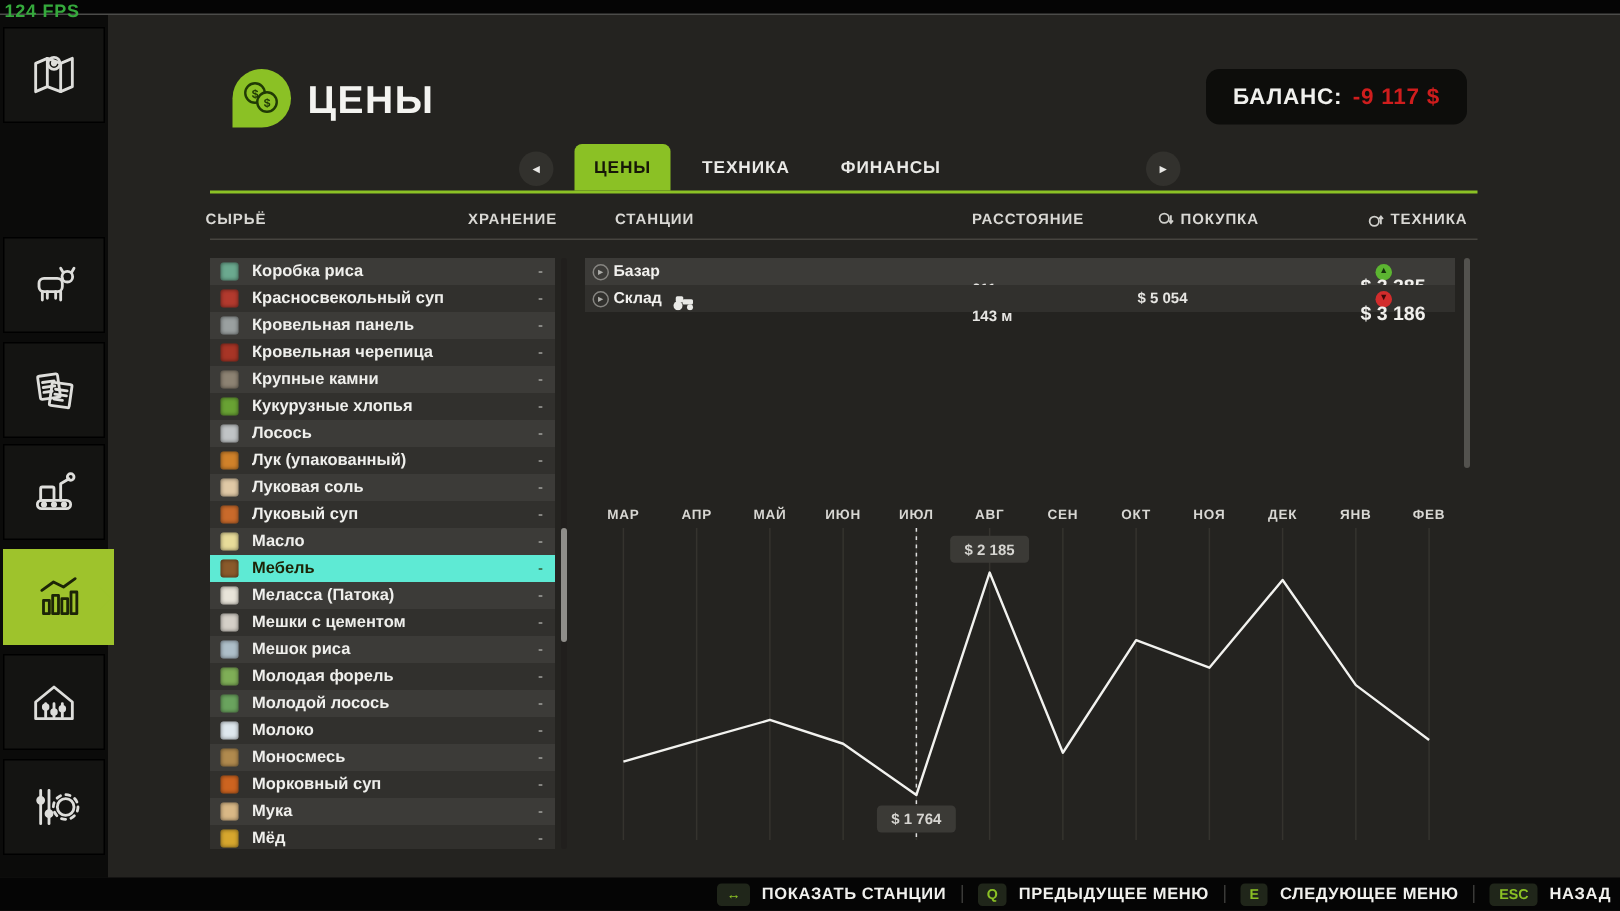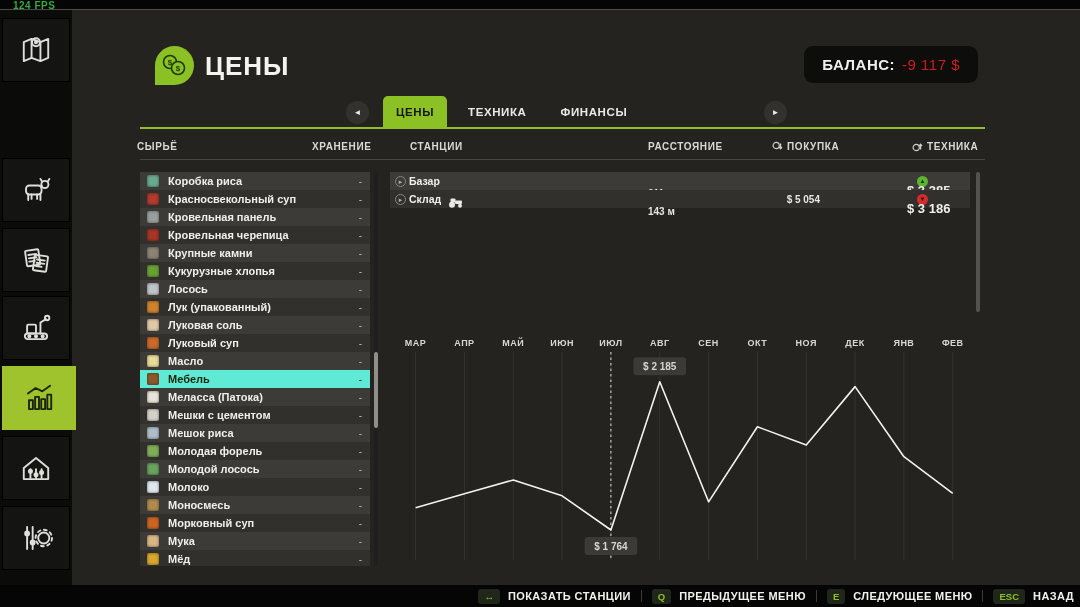--- a/index.html
+++ b/index.html
@@ -2,40 +2,40 @@
 <html><head>
 <meta charset="utf-8">
 <style>
   * { margin:0; padding:0; box-sizing:border-box; }
   html,body { background:#000; }
   body { font-family:"Liberation Sans", sans-serif; }
   .screen { position:relative; width:1080px; height:607px; background:#242320; overflow:hidden; }
 
   
   .topstrip { position:absolute; left:0; top:0; width:1080px; height:10px; background:#050505; border-bottom:1px solid #4c4c4a; z-index:5; }
-  .fps { position:absolute; left:13px; top:0px; font-size:10px; font-weight:bold; color:#35a93c; letter-spacing:.5px; }
+  .fps { position:absolute; left:3px; top:0px; font-size:12px; font-weight:bold; color:#35a93c; letter-spacing:.5px; }
 
   
   .sidebar { position:absolute; left:0; top:10px; width:72px; height:575px; background:#0b0b0a; z-index:4; }
   .side-item { position:absolute; left:2px; width:68px; height:64px; background:#141412; border:1px solid #000;
                display:flex; align-items:center; justify-content:center; }
   .side-item svg { width:40px; height:40px; stroke:#dededb; fill:none; stroke-width:1.7; stroke-linecap:round; stroke-linejoin:round; }
   .side-item.active { background:#9ec32c; border-color:#9ec32c; width:74px; }
   .side-item.active svg { stroke:#1c2407; }
   .side-item.active:after { content:""; position:absolute; right:-7px; top:24px; border:8px solid transparent; border-left:8px solid #9ec32c; }
   .cal-num { font-size:10px; font-weight:bold; fill:#dededb; stroke:none; }
 
   
   .app-icon { position:absolute; left:155px; top:46px; width:39px; height:39px; background:#8bc125;
               border-radius:50% 50% 50% 0; }
   .page-title { position:absolute; left:205px; top:51px; font-size:26px; font-weight:bold; color:#f3f3f0; letter-spacing:1px; }
   .balance { position:absolute; right:102px; top:46px; height:37px; background:#0d0d0b; border-radius:9px;
              display:flex; align-items:center; padding:0 18px; gap:7px; }
   .balance-label { font-size:15px; font-weight:bold; color:#f0f0ed; letter-spacing:.5px; }
-  .balance-value { font-size:15px; font-weight:normal; color:#cf1d1d; letter-spacing:.5px; }
+  .balance-value { font-size:15px; font-weight:bold; color:#cf1d1d; letter-spacing:.5px; }
 
   
   .tab-arrow { position:absolute; top:101px; width:23px; height:23px; border-radius:50%; background:#32312d; border:none;
                color:#e8e8e5; font-size:8px; text-align:center; line-height:23px; cursor:pointer; }
   .tab-arrow.left { left:346px; } .tab-arrow.right { left:764px; }
   .tabs-list { position:absolute; left:383px; top:96px; height:31px; display:flex; align-items:stretch; gap:8px; }
   .tab { border:none; background:transparent; color:#e9e9e6; font-family:inherit; font-size:11.5px; font-weight:bold;
          letter-spacing:.6px; padding:0 13px; cursor:pointer; }
   .tab.active { background:#8bc125; color:#171708; border-radius:5px 5px 0 0; }
   .tab-underline { position:absolute; left:140px; top:127px; width:845px; height:2px; background:#8bc125; }
@@ -63,21 +63,21 @@
   .stations { position:absolute; left:390px; top:172px; width:580px; }
   .s-row { position:relative; width:580px; height:18px; display:flex; align-items:center; cursor:pointer; }
   .s-row:nth-child(odd) { background:#3c3b38; }
   .s-row:nth-child(even) { background:#31302d; }
   .goto-ic { width:11px; height:11px; margin-left:5px; border:1px solid #868581; border-radius:50%;
              font-size:7px; line-height:9px; text-align:center; color:#aeaeaa; flex:none; }
   .s-name { margin-left:3px; font-size:10.5px; font-weight:bold; color:#f1f0ed; white-space:nowrap; }
   .veh { margin-left:6px; height:10px; }
   .veh svg { height:10px; width:18px; fill:#e9e9e6; }
   .s-dist { position:absolute; left:258px; font-size:10px; font-weight:bold; color:#e6e5e2;margin-top:24px; }
-  .s-buy  { position:absolute; right:150px; width:90px; text-align:right; font-size:10px; font-weight:bold; color:#e6e5e2; }
+  .s-buy  { position:absolute; right:150px; width:90px; text-align:center; font-size:10px; font-weight:bold; color:#e6e5e2; }
   .badge { position:absolute; right:42px; width:11px; height:11px; border-radius:50%; font-size:6px; line-height:11px; text-align:center; }
   .badge.up { background:#5cb531; color:#14320a; }
   .badge.down { background:#d22c2c; color:#3c0808; }
   .s-sell { position:absolute; right:8px; width:55px; font-size:13px; font-weight:bold; color:#f0efec;margin-top:18px; }
   .stations-scroll { position:absolute; left:976px; top:172px; width:4px; height:140px; background:#53524e; border-radius:2px; }
 
   
   #chart { position:absolute; left:390px; top:333px; }
 
   

